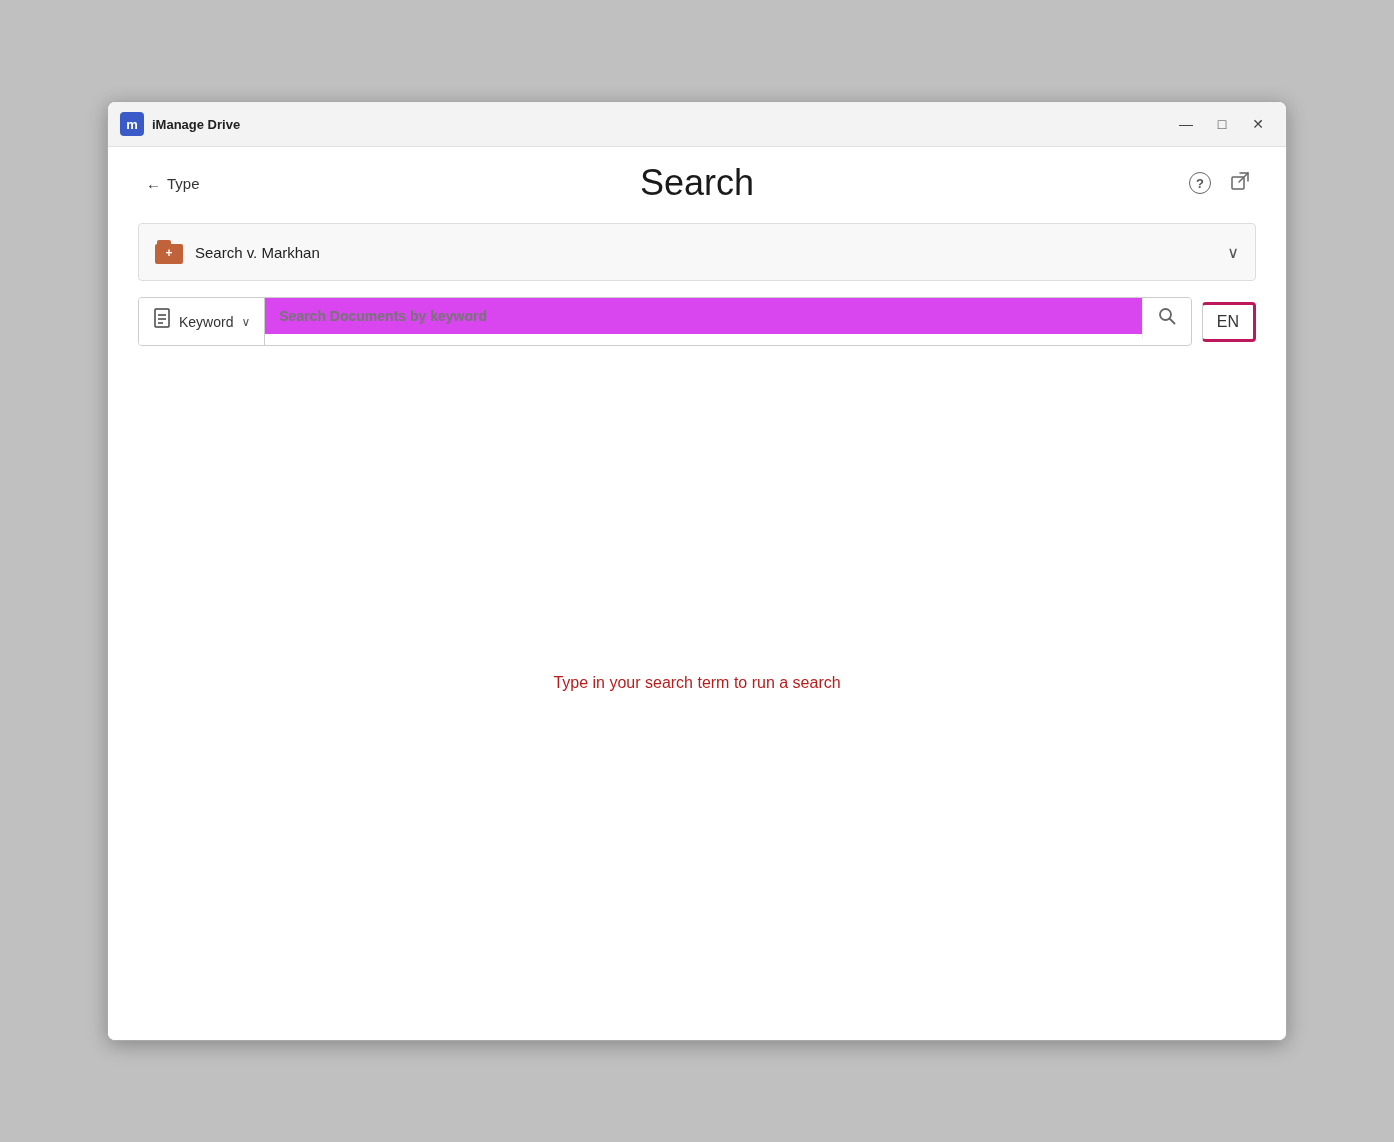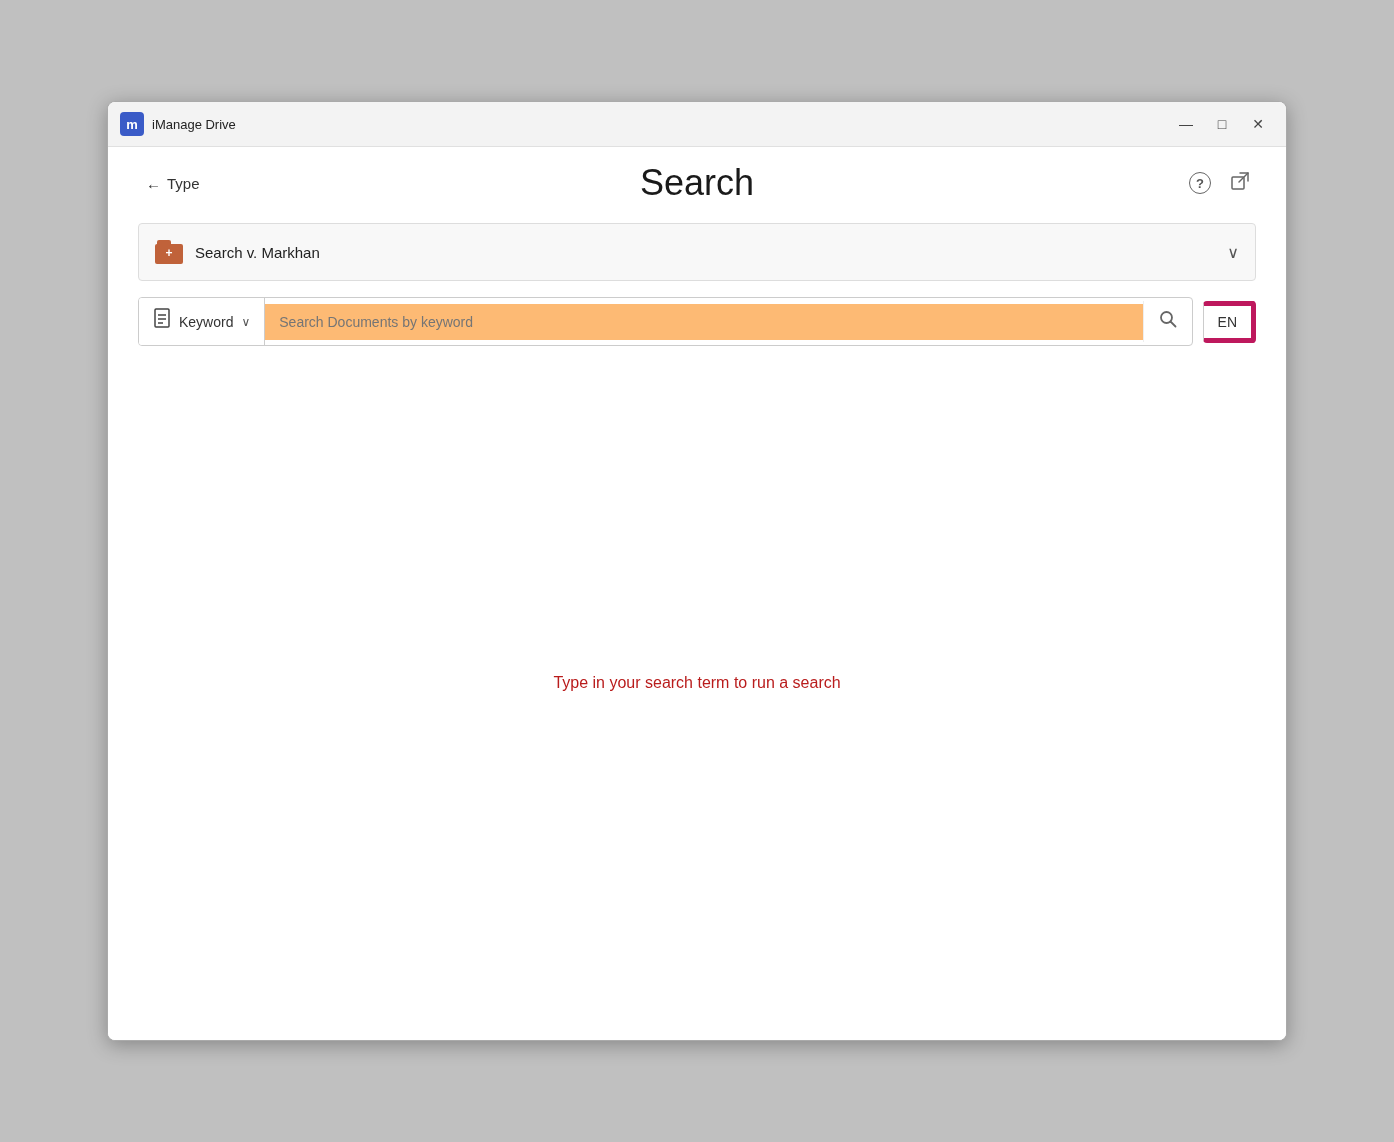--- a/index.html
+++ b/index.html
@@ -55,20 +55,21 @@
       align-items: center;
       justify-content: center;
       color: white;
       font-size: 13px;
       font-weight: bold;
     }
 
     .app-title {
       font-size: 13px;
       color: #222;
+      font-weight: bold;
     }
 
     .title-bar-controls {
       display: flex;
       gap: 4px;
     }
 
     .title-bar-btn {
       width: 32px;
       height: 28px;
@@ -165,21 +166,21 @@
     }
 
     .chevron-down {
       font-size: 16px;
       color: #555;
     }
 
     
     .search-bar-row {
       display: flex;
-      align-items: center;
+      align-items: flex-start;
       gap: 0;
       border: 1px solid #ccc;
       border-radius: 4px;
       overflow: hidden;
     }
 
     .keyword-selector {
       display: flex;
       align-items: center;
       gap: 6px;
@@ -206,43 +207,44 @@
       margin-left: 2px;
     }
 
     .search-input {
       flex: 1;
       border: none;
       outline: none;
       padding: 10px 14px;
       font-size: 14px;
       color: #333;
-      background: #fdba74;
+      background: #d946ef;
+      font-weight: bold;
     }
 
     .search-submit-btn {
       padding: 8px 14px;
       border: none;
       background: #fff;
       cursor: pointer;
       border-left: 1px solid #eee;
       display: flex;
       align-items: center;
       justify-content: center;
       color: #555;
       font-size: 18px;
     }
 
     .lang-btn {
       padding: 8px 14px;
-      border: 5px solid #be185d;
+      border: 3px solid #be185d;
       border-left: 1px solid #ccc;
       background: #fff;
       cursor: pointer;
-      font-size: 14px;
+      font-size: 16px;
       font-weight: 500;
       color: #333;
       margin-left: 4px;
       border-radius: 4px;
     }
 
     
     .empty-state {
       flex: 1;
       display: flex;

